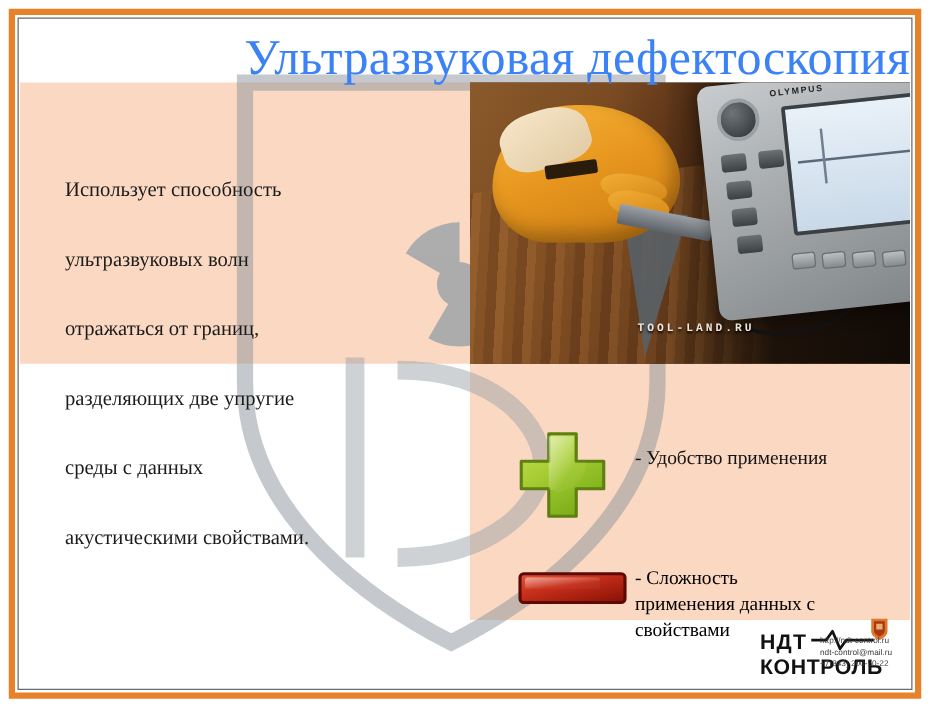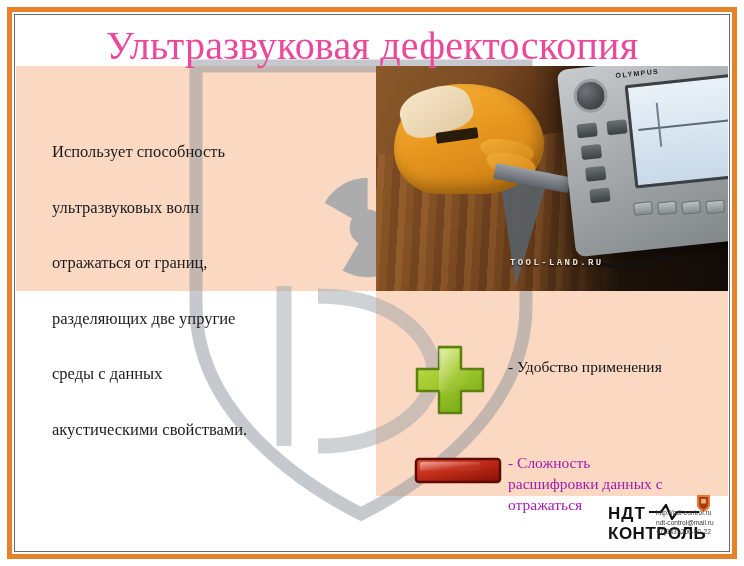--- a/index.html
+++ b/index.html
@@ -37,22 +37,22 @@
     background:#FBD8C2; z-index:1;
   }
   .peach-bottom-right{
     position:absolute; left:360px; top:275px; width:352px; height:205px;
     background:#FBD8C2; z-index:1;
   }
 
   
   .title{
     position:absolute; left:0; top:6px; width:712px; height:48px;
-    text-align:center; z-index:14;
-    font-size:40px; line-height:48px; color:#ec4899;
+    text-align:right; z-index:14;
+    font-size:40px; line-height:48px; color:#3b82f6;
     font-family:"Liberation Serif", serif; letter-spacing:.2px;
     white-space:nowrap;
   }
 
   
   .body-text{
     position:absolute; left:36px; top:92px; width:268px; z-index:13;
     font-size:16.5px; line-height:23.5px; color:#1b1b1b;
     font-family:"Liberation Serif", serif;
   }
@@ -266,21 +266,21 @@
   .icon-minus{
     position:absolute; left:398px; top:441px; width:88px; height:27px; z-index:12;
   }
   .pro-text{
     position:absolute; left:492px; top:340px; width:210px; z-index:12;
     font-size:15.5px; line-height:21px; color:#141414;
     font-family:"Liberation Serif", serif;
   }
   .con-text{
     position:absolute; left:492px; top:436px; width:200px; z-index:12;
-    font-size:15.5px; line-height:21px; color:#a21caf;
+    font-size:15.5px; line-height:21px; color:#000000;
     font-family:"Liberation Serif", serif;
   }
   .con-text .ln{ display:block; white-space:nowrap; }
 
   
   .logo{
     position:absolute; left:592px; top:488px; width:132px; height:46px; z-index:15;
   }
   .logo-ndt{
     position:absolute; left:0; top:0;
@@ -417,22 +417,22 @@
             <stop offset="70%" stop-color="#ffffff" stop-opacity="0.04"></stop>
           </linearGradient>
         </defs>
         <rect x="2" y="2" width="84" height="23" rx="3" fill="url(#gMinus)" stroke="#5C0A03" stroke-width="2.5"></rect>
         <rect x="6" y="5" width="60" height="9" rx="2" fill="url(#gMinGloss)"></rect>
       </svg>
     </div>
 
     <div class="con-text">
       <span class="ln">- Сложность</span>
-      <span class="ln">расшифровки данных с</span>
-      <span class="ln">отражаться</span>
+      <span class="ln">применения данных с</span>
+      <span class="ln">свойствами</span>
     </div>
 
     <div class="badge">
       <svg viewBox="0 0 15 19" xmlns="http://www.w3.org/2000/svg">
         <path d="M1 1 H14 V11 C14 15 9 17.5 7.5 18 C6 17.5 1 15 1 11 Z" fill="#E0772B"></path>
         <path d="M3.2 3 H11.8 V10.5 C11.8 13 8.6 14.8 7.5 15.2 C6.4 14.8 3.2 13 3.2 10.5 Z" fill="#A63A12"></path>
         <path d="M5 5 H10 V9.5 H5 Z" fill="#F6C28A" opacity="0.85"></path>
       </svg>
     </div>
 

